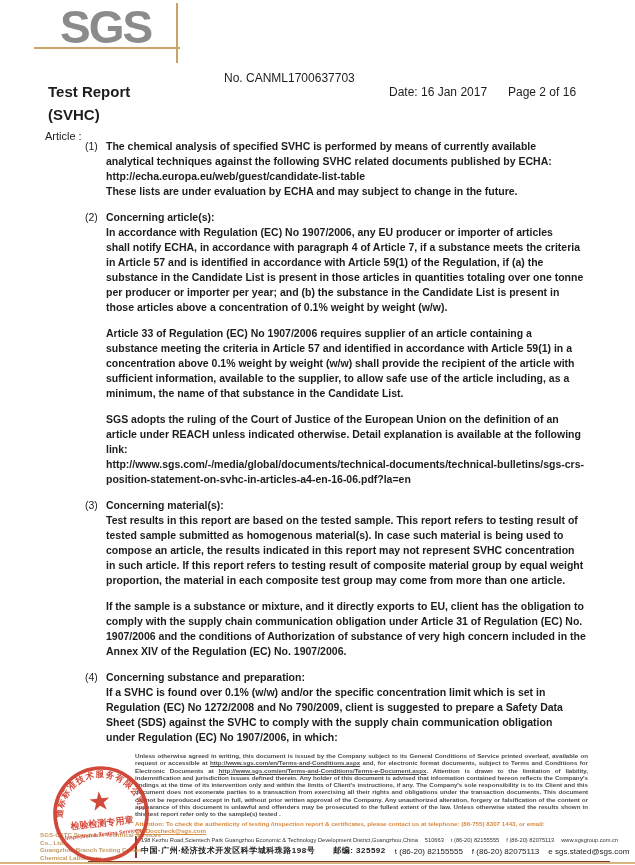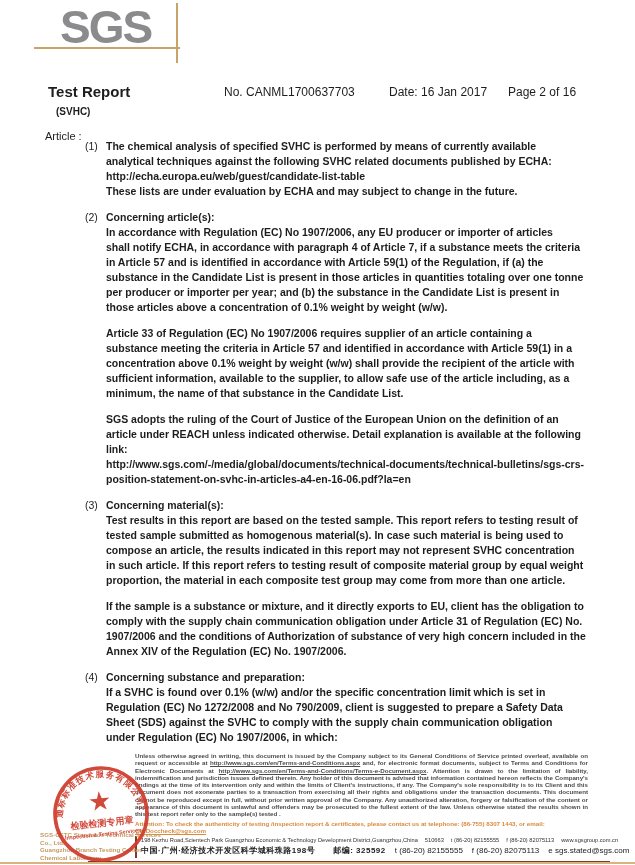--- a/index.html
+++ b/index.html
@@ -11,22 +11,22 @@
   }
   
   .logo-text{
     position:absolute;left:60px;top:0px;
     font-size:46px;font-weight:bold;letter-spacing:-2px;
     color:#8b8b8d;transform:scaleY(1.02);
   }
   .logo-hline{position:absolute;left:34px;top:47px;width:146px;height:2px;background:#c9a468;}
   .logo-vline{position:absolute;left:176px;top:3px;width:2px;height:60px;background:#c9a468;}
   .hdr-title{position:absolute;left:48px;top:83px;font-size:15px;font-weight:bold;text-align:right;}
-  .hdr-title2{position:absolute;left:48px;top:106px;font-size:10px;font-weight:bold;margin-left:8px;}
-  .hdr-no{position:absolute;left:224px;top:85px;font-size:12px;}
+  .hdr-title2{position:absolute;left:48px;top:106px;font-size:15px;font-weight:bold;}
+  .hdr-no{position:absolute;left:224px;top:71px;font-size:12px;}
   .hdr-date{position:absolute;left:389px;top:85px;font-size:12px;}
   .hdr-page{position:absolute;left:508px;top:85px;font-size:12px;}
   .remark-label{position:absolute;left:45px;top:130px;font-size:11px;}
   
   .remark-list{position:absolute;left:85px;top:139px;width:505px;font-size:10.5px;line-height:15px;}
   .remark-item{display:flex;margin-bottom:11px;}
   .remark-item:last-child{margin-bottom:0;}
   .item-num{width:21px;flex:0 0 21px;}
   .item-blocks{flex:1;}
   .block{white-space:pre-line;margin:0 0 11px 0;font-weight:bold;}
@@ -39,21 +39,21 @@
   }
   .fineprint .lnk{text-decoration:underline;}
   .attention{
     font-size:6.2px;line-height:7.3px;color:#d98a3d;font-weight:bold;margin:2px 0 0 0;
   }
   .attention .lnk{text-decoration:underline;}
   .addr-block{
     margin-top:2px;border-left:2px solid #7e3b2b;padding:1px 0 2px 4px;
   }
   .addr-row1{display:flex;gap:7px;align-items:baseline;font-size:5.7px;color:#333;white-space:nowrap;}
-  .addr-row2{display:flex;gap:9px;align-items:center;font-size:8px;color:#222;white-space:nowrap;margin-top:2px;}
+  .addr-row2{display:flex;gap:9px;align-items:flex-end;font-size:8px;color:#222;white-space:nowrap;margin-top:2px;}
   .addr-row2 .cn{font-weight:bold;letter-spacing:.5px;}
   .addr-row2 .gap{flex:1;}
   .member-wrap{
     margin-left:-47px;width:512px;border-top:2px solid #7e3b2b;margin-top:3px;
     padding:3px 10px 0 0;text-align:right;font-size:9.5px;color:#3a3a3a;
   }
   .bottom-line{position:absolute;left:0;right:0;bottom:1px;height:2px;background:#d8b57f;}
   
   .stamp{
     position:absolute;left:48px;top:764px;width:106px;height:100px;

